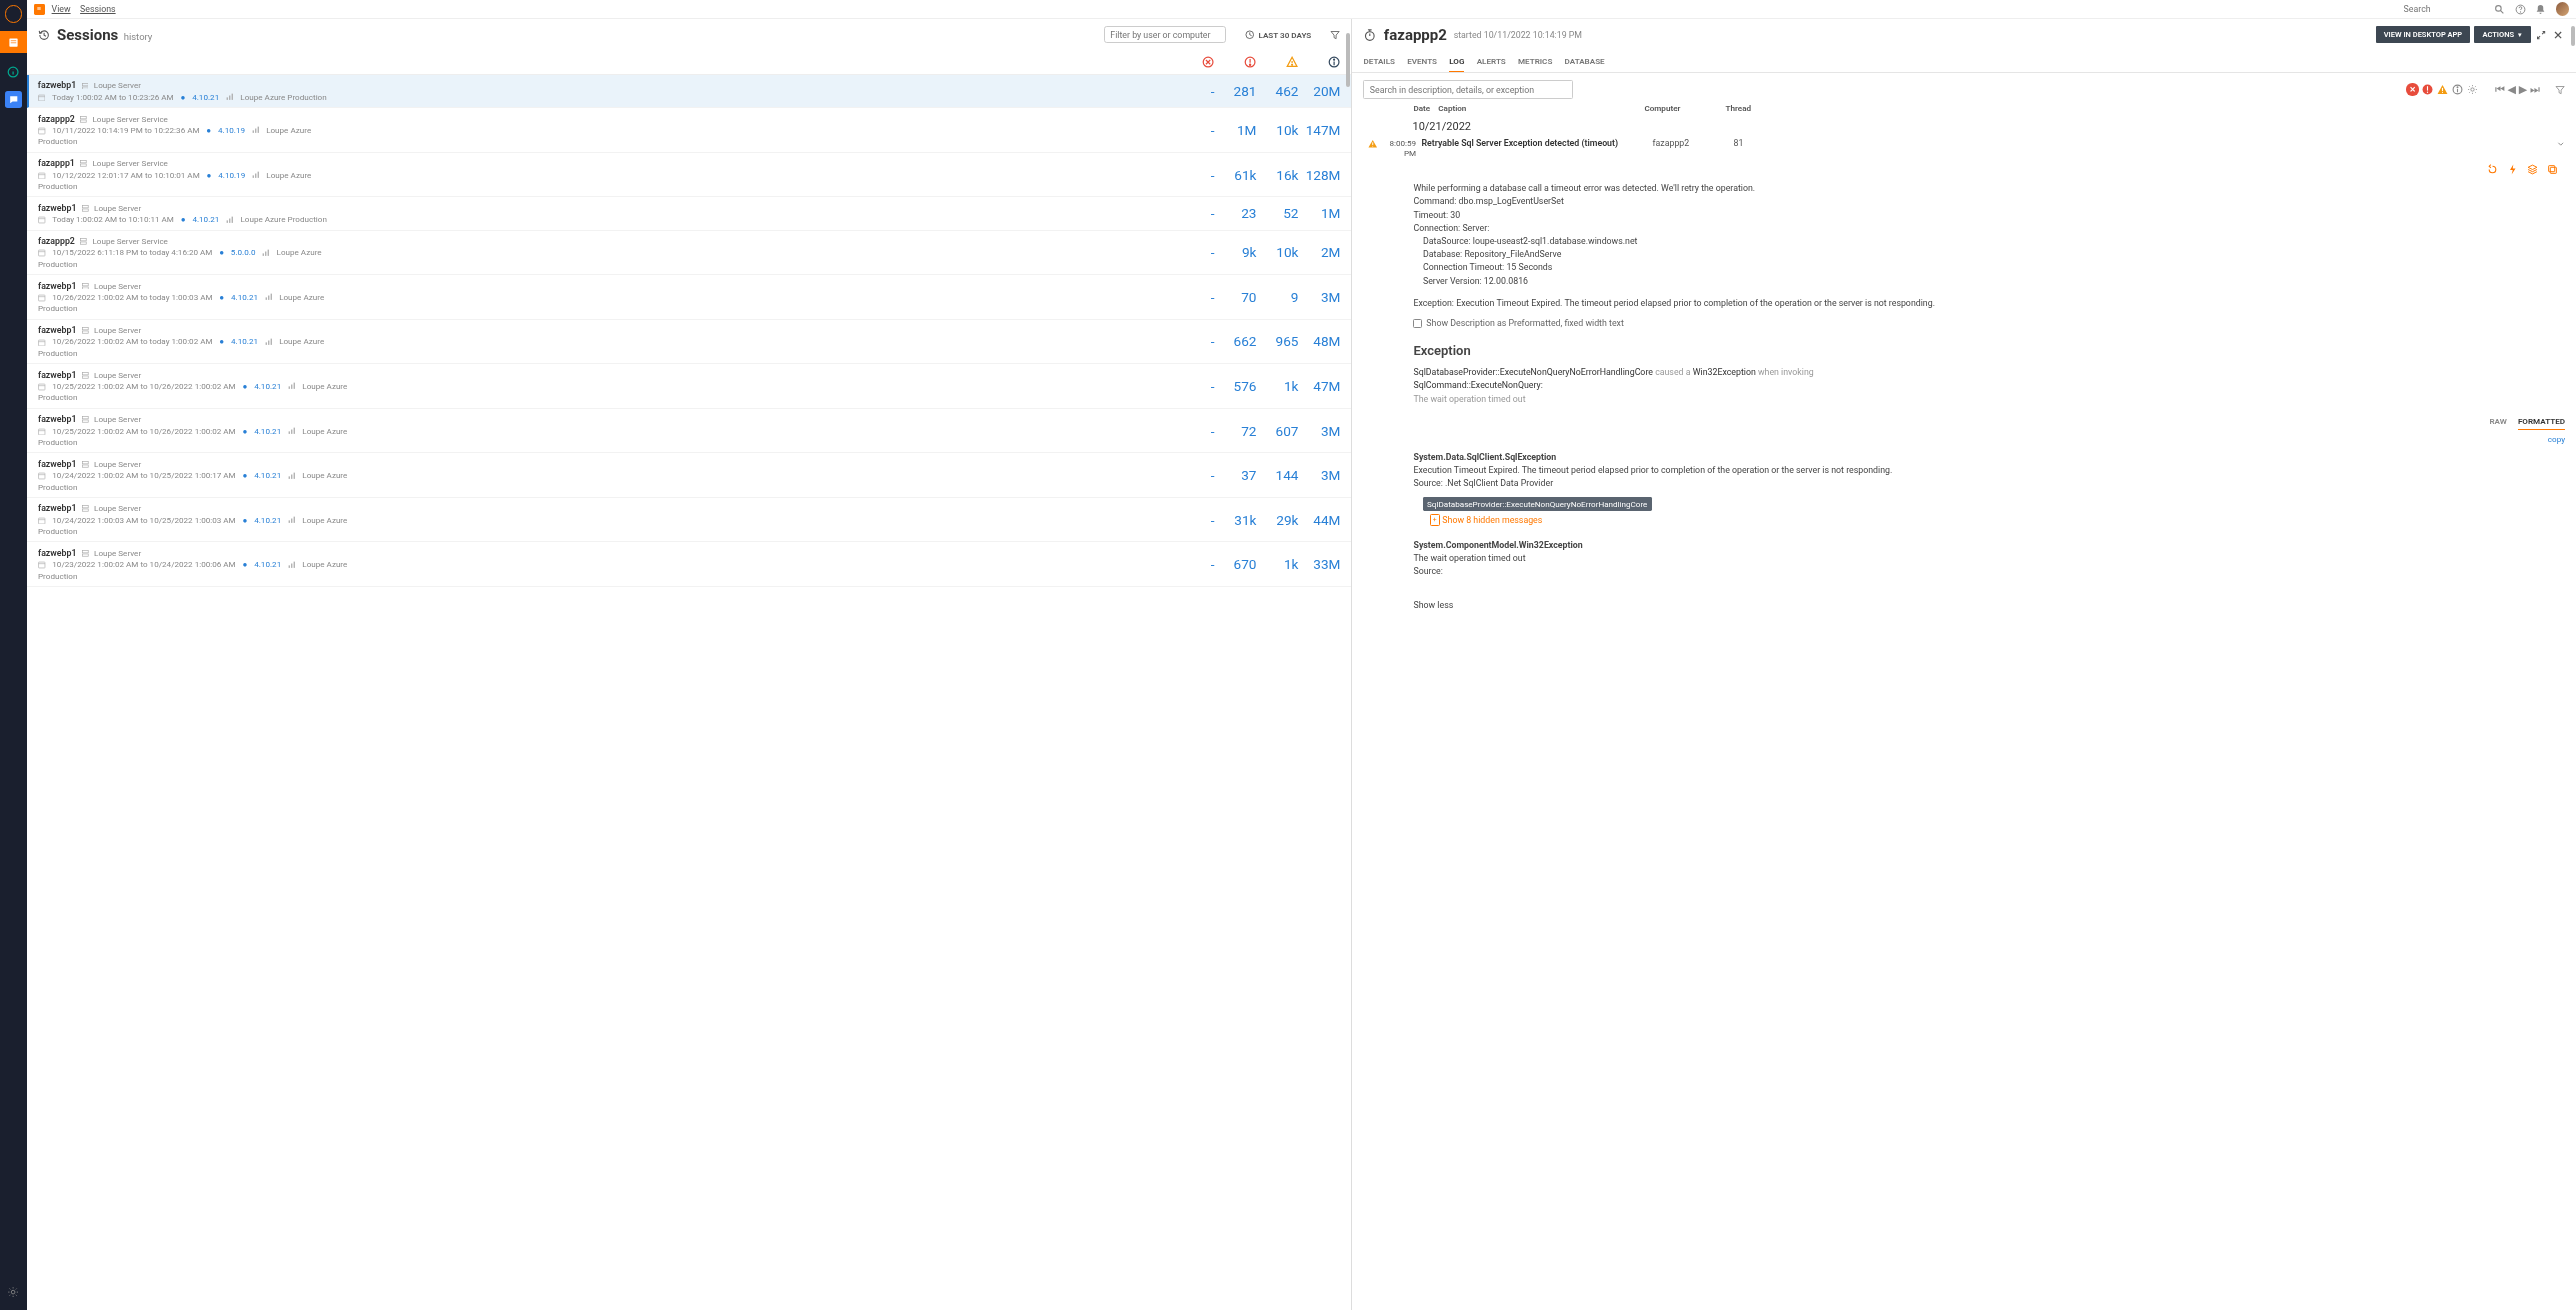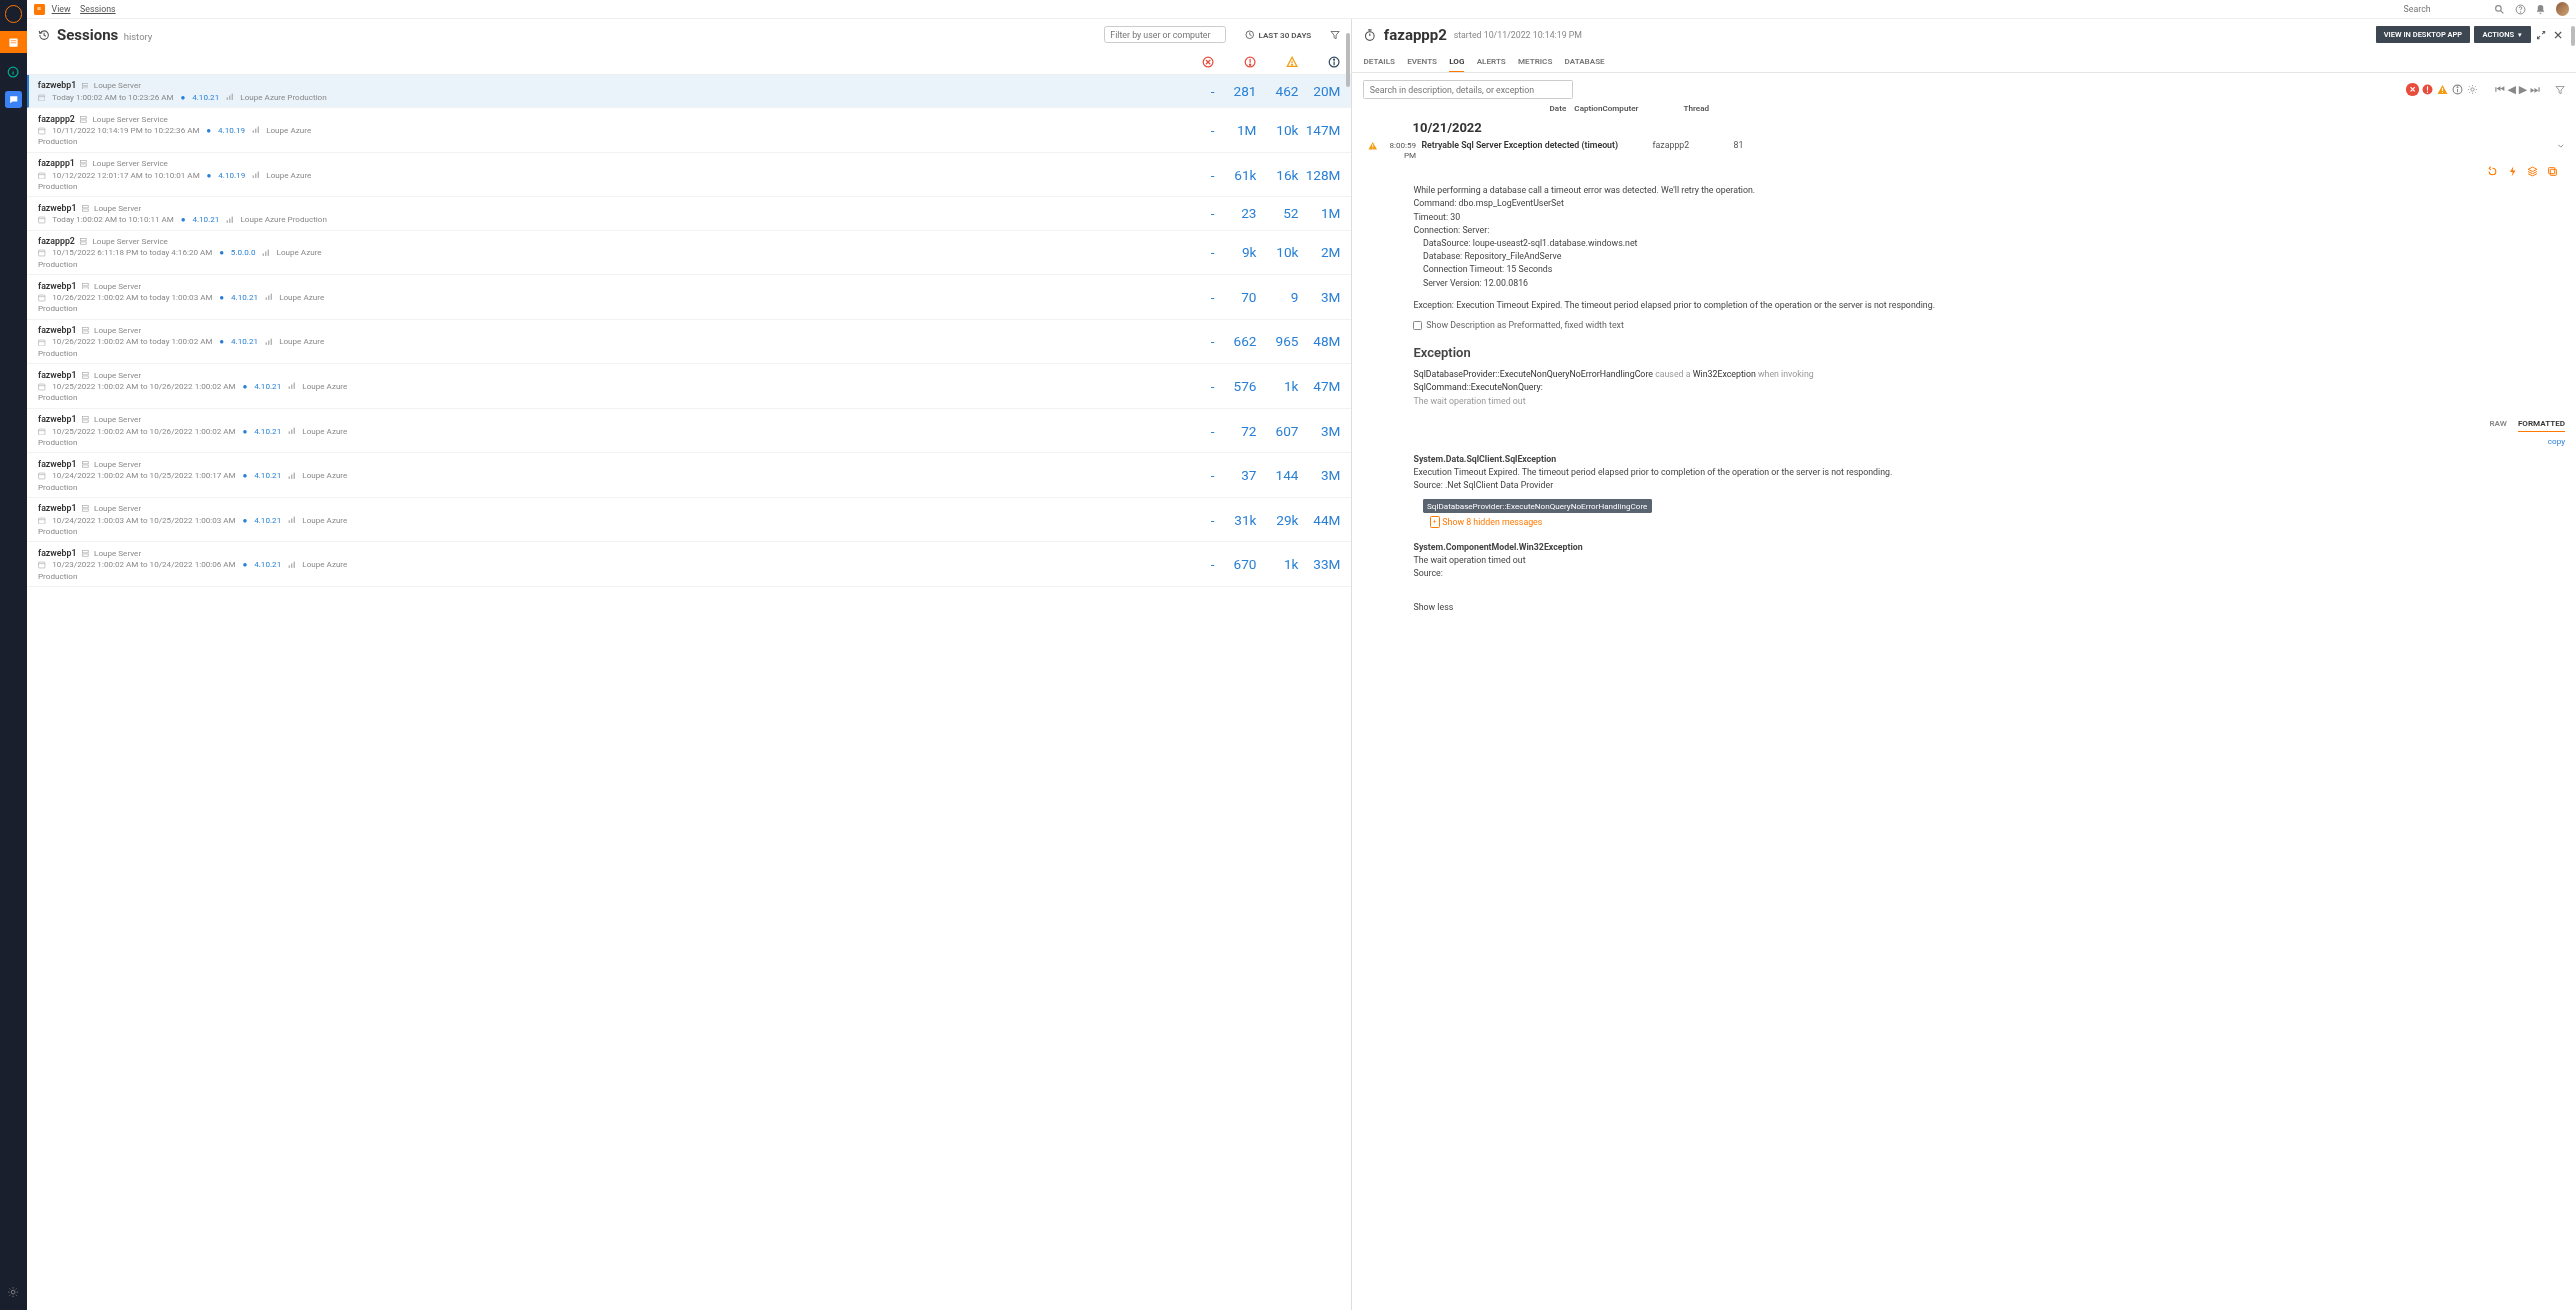--- a/index.html
+++ b/index.html
@@ -86,26 +86,26 @@
 .level-toggle .lvl { width: 15px; height: 15px; display: flex; align-items: center; justify-content: center; font-size: 9.5px; cursor: pointer; }
 .level-toggle .lvl.err { color: #fff; background: #e74c3c; border-radius: 50%; width: 12.2px; height: 12.2px; margin: 1.4px; font-size: 7.5px; font-weight: bold; }
 .level-toggle .lvl.crit { color: #e74c3c; }
 .level-toggle .lvl.warn { color: #f39c12; }
 .level-toggle .lvl.info { color: #888; }
 .level-toggle .lvl.gear { color: #888; }
 .nav-arrows { display: flex; gap: 2.7px; color: #888; margin-left: 13.6px; }
 .log-filter-icon { margin-left: 13.6px; color: #888; cursor: pointer; }
 
 .log-header-row { display: flex; padding: 0 11px 4.1px 61px; font-size: 8.1px; color: #555; font-weight: 600; }
-.log-header-row .date-col { width: 189px; display: flex; gap: 8.1px; justify-content: flex-end; }
+.log-header-row .date-col { width: 231px; display: flex; gap: 8.1px; }
 .log-header-row .comp-col { width: 81px; }
 .log-header-row .thread-col { }
 
 .log-body { flex: 1; overflow-y: auto; padding: 0 11px 13.6px; }
-.date-group { font-size: 13px; font-weight: 700; padding: 2.7px 0 2.7px 49px; color: #333; }
+.date-group { font-size: 11px; font-weight: 400; padding: 2.7px 0 2.7px 49px; color: #333; }
 .log-entry { display: flex; padding: 2.7px 0; font-size: 8.8px; }
 .log-entry .sev { width: 19px; text-align: center; color: #f39c12; font-size: 8.8px; }
 .log-entry .time { width: 39px; text-align: right; font-size: 8.1px; color: #555; padding-right: 5.4px; }
 .log-entry .caption { font-weight: 600; color: #333; width: 231px; }
 .log-entry .comp { width: 81px; font-size: 8.8px; color: #555; }
 .log-entry .thread { font-size: 8.8px; color: #555; flex: 1; }
 .log-entry .expand { color: #888; cursor: pointer; }
 
 .entry-actions { display: flex; gap: 8.1px; padding: 2.7px 0 6.8px 60px; font-size: 10.2px; }
 .entry-actions .a1 { color: #ff7800; }

